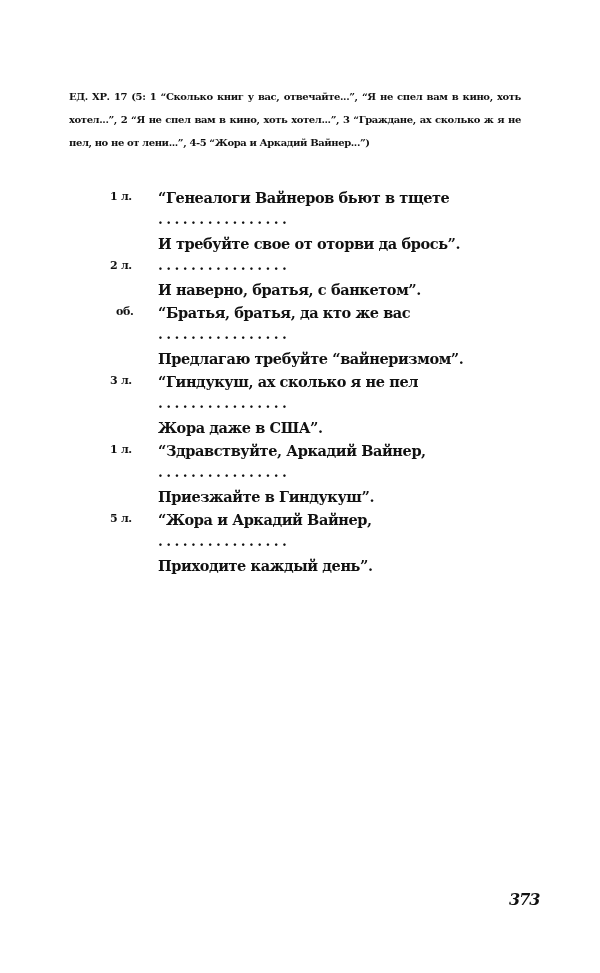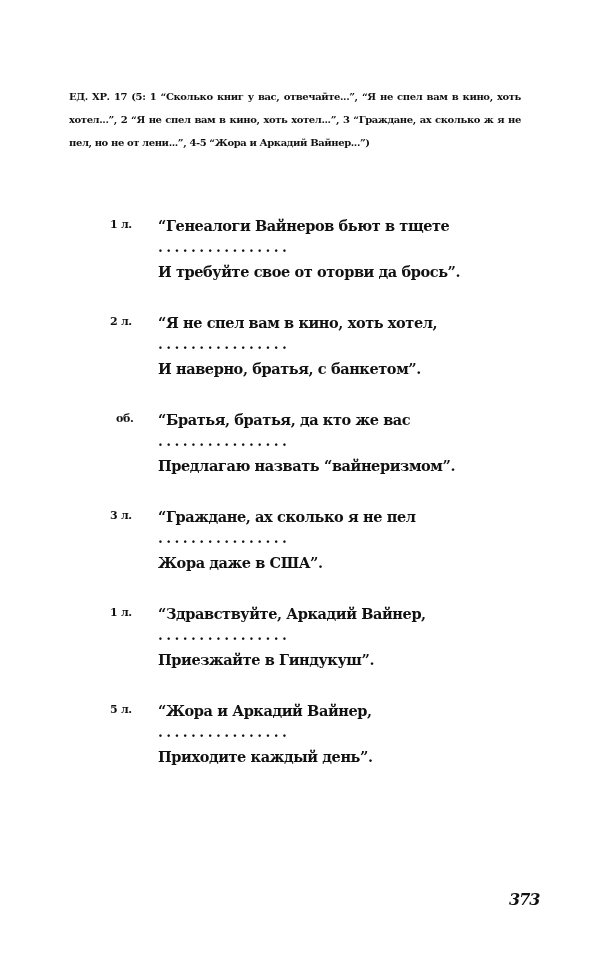--- a/index.html
+++ b/index.html
@@ -12,21 +12,21 @@
     position: absolute; left: 69px; top: 75px; width: 452px;
     font-size: 10px; line-height: 23px; font-weight: bold;
     text-align: justify; letter-spacing: -0.4px;
   }
   .stanza-list { position: absolute; left: 110px; top: 186px; width: 420px; }
   .stanza { position: relative; }
   .stanza-label {
     position: absolute; left: 0; top: 4px; width: 40px;
     font-size: 11px; font-weight: bold; letter-spacing: -0.3px;
   }
-  .stanza-lines { margin-left: 48px; margin-top: 28px; }
+  .stanza-lines { margin-left: 48px; }
   .line {
     font-size: 14.5px; font-weight: bold; letter-spacing: -0.4px;
     height: 23px; line-height: 23px; white-space: nowrap;
   }
   .dots {
     font-size: 14px; font-weight: bold; letter-spacing: 3.4px;
     height: 23px; line-height: 20px; white-space: nowrap;
   }
   .page-number {
     position: absolute; left: 509px; top: 890px;
@@ -44,37 +44,36 @@
     <span class="stanza-label">1 л.</span>
     <div class="stanza-lines">
       <div class="line">“Генеалоги Вайнеров бьют в тщете</div>
       <div class="dots">................</div>
       <div class="line">И требуйте свое от оторви да брось”.</div>
     </div>
   </div>
   <div class="stanza">
     <span class="stanza-label">2 л.</span>
     <div class="stanza-lines">
-      <div class="line">“Я не спел вам в кино, хоть хотел,</div>
       <div class="dots">................</div>
       <div class="line">И наверно, братья, с банкетом”.</div>
     </div>
   </div>
   <div class="stanza">
     <span class="stanza-label" style="left:6px">об.</span>
     <div class="stanza-lines">
       <div class="line">“Братья, братья, да кто же вас</div>
       <div class="dots">................</div>
-      <div class="line">Предлагаю назвать “вайнеризмом”.</div>
+      <div class="line">Предлагаю требуйте “вайнеризмом”.</div>
     </div>
   </div>
   <div class="stanza">
     <span class="stanza-label">3 л.</span>
     <div class="stanza-lines">
-      <div class="line">“Граждане, ах сколько я не пел</div>
+      <div class="line">“Гиндукуш, ах сколько я не пел</div>
       <div class="dots">................</div>
       <div class="line">Жора даже в США”.</div>
     </div>
   </div>
   <div class="stanza">
     <span class="stanza-label">1 л.</span>
     <div class="stanza-lines">
       <div class="line">“Здравствуйте, Аркадий Вайнер,</div>
       <div class="dots">................</div>
       <div class="line">Приезжайте в Гиндукуш”.</div>

